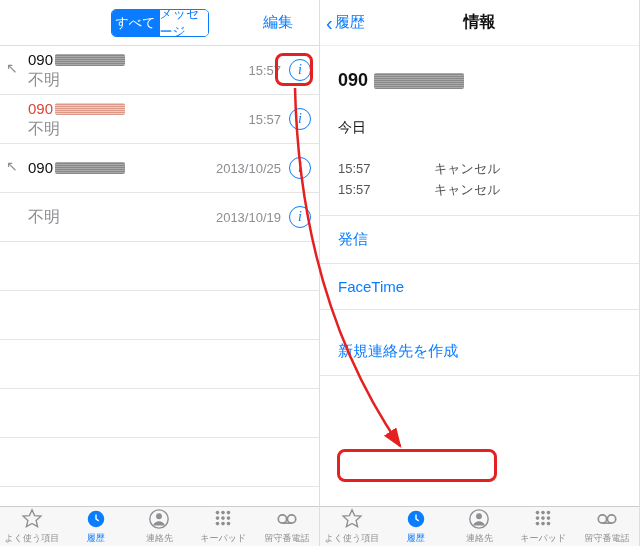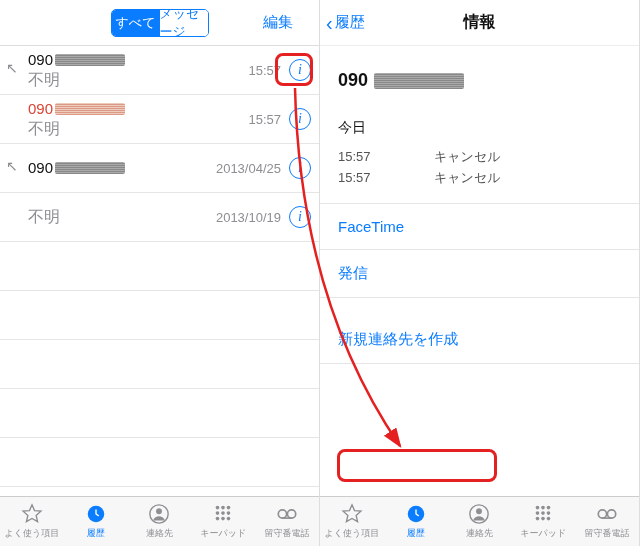--- a/index.html
+++ b/index.html
@@ -27,27 +27,27 @@
   
   .right-header { height: 46px; position: relative; display: flex; align-items: center; justify-content: center; border-bottom: 1px solid #eee; }
   .back { position: absolute; left: 6px; color: #0a7cff; font-size: 15px; display: flex; align-items: center; gap: 2px; }
   .back .chev { font-size: 20px; line-height: 1; }
   .title { font-size: 16px; font-weight: 600; color: #111; }
   
   .right-content { flex: 1; padding: 0 0 0 0; font-size: 15px; }
   .phone-block { padding: 24px 18px 18px; }
   .phone-num { font-size: 18px; font-weight: 600; color: #111; }
   .today-block { padding: 10px 18px 14px; border-bottom: 1px solid #e5e5e5; }
-  .today-label { font-size: 14px; color: #111; margin-bottom: 10px; }
+  .today-label { font-size: 14px; color: #111; margin-bottom: 22px; }
   .log-row { display: flex; font-size: 13px; color: #555; line-height: 1.6; }
   .log-time { width: 96px; }
   .action-row { padding: 14px 18px; border-bottom: 1px solid #e5e5e5; color: #0a7cff; font-size: 15px; }
   .create-row { padding: 14px 18px; border-bottom: 1px solid #e5e5e5; color: #0a7cff; font-size: 15px; }
   
-  .tabbar { height: 50px; border-top: 1px solid #ccc; background: #f7f7f7; display: flex; }
+  .tabbar { height: 40px; border-top: 1px solid #ccc; background: #f7f7f7; display: flex; }
   .tab { flex: 1; display: flex; flex-direction: column; align-items: center; justify-content: center; gap: 2px; color: #8e8e93; font-size: 9px; }
   .tab.active { color: #0a7cff; }
   .tab svg { width: 24px; height: 22px; }
   
   .anno { position: absolute; border: 3px solid #e52020; border-radius: 8px; pointer-events: none; }
   .arrow-svg { position: absolute; pointer-events: none; }
 </style>
 </head>
 <body>
 
@@ -79,21 +79,21 @@
       <div class="meta">15:57</div>
       <div class="info-ic">i</div>
     </div>
 
     <div class="call-row">
       <span class="callout">↖</span>
       <div class="call-main">
         <div><span class="num">090</span><span class="redact"></span></div>
         <div class="sub"></div>
       </div>
-      <div class="meta">2013/04/25</div>
+      <div class="meta">2013/10/25</div>
       <div class="info-ic">i</div>
     </div>
 
     <div class="call-row">
       <div class="call-main">
         <div class="sub">不明</div>
       </div>
       <div class="meta">2013/10/19</div>
       <div class="info-ic">i</div>
     </div>
@@ -176,22 +176,22 @@
       <div class="log-row">
         <span class="log-time">15:57</span>
         <span>キャンセル</span>
       </div>
       <div class="log-row">
         <span class="log-time">15:57</span>
         <span>キャンセル</span>
       </div>
     </div>
 
+    <div class="action-row">発信</div>
     <div class="action-row">FaceTime</div>
-    <div class="action-row">発信</div>
 
     <div style="height:18px"></div>
     <div class="create-row">新規連絡先を作成</div>
   </div>
 
   <div class="tabbar">
     <div class="tab">
       <svg viewBox="0 0 24 24">
           <path fill="none" stroke="currentColor" stroke-width="1.5" d="M12 2l2.8 6.3 6.9.6-5.2 4.6 1.6 6.8L12 16.9 5.9 20.3l1.6-6.8L2.3 8.9l6.9-.6z"></path>
         </svg>

